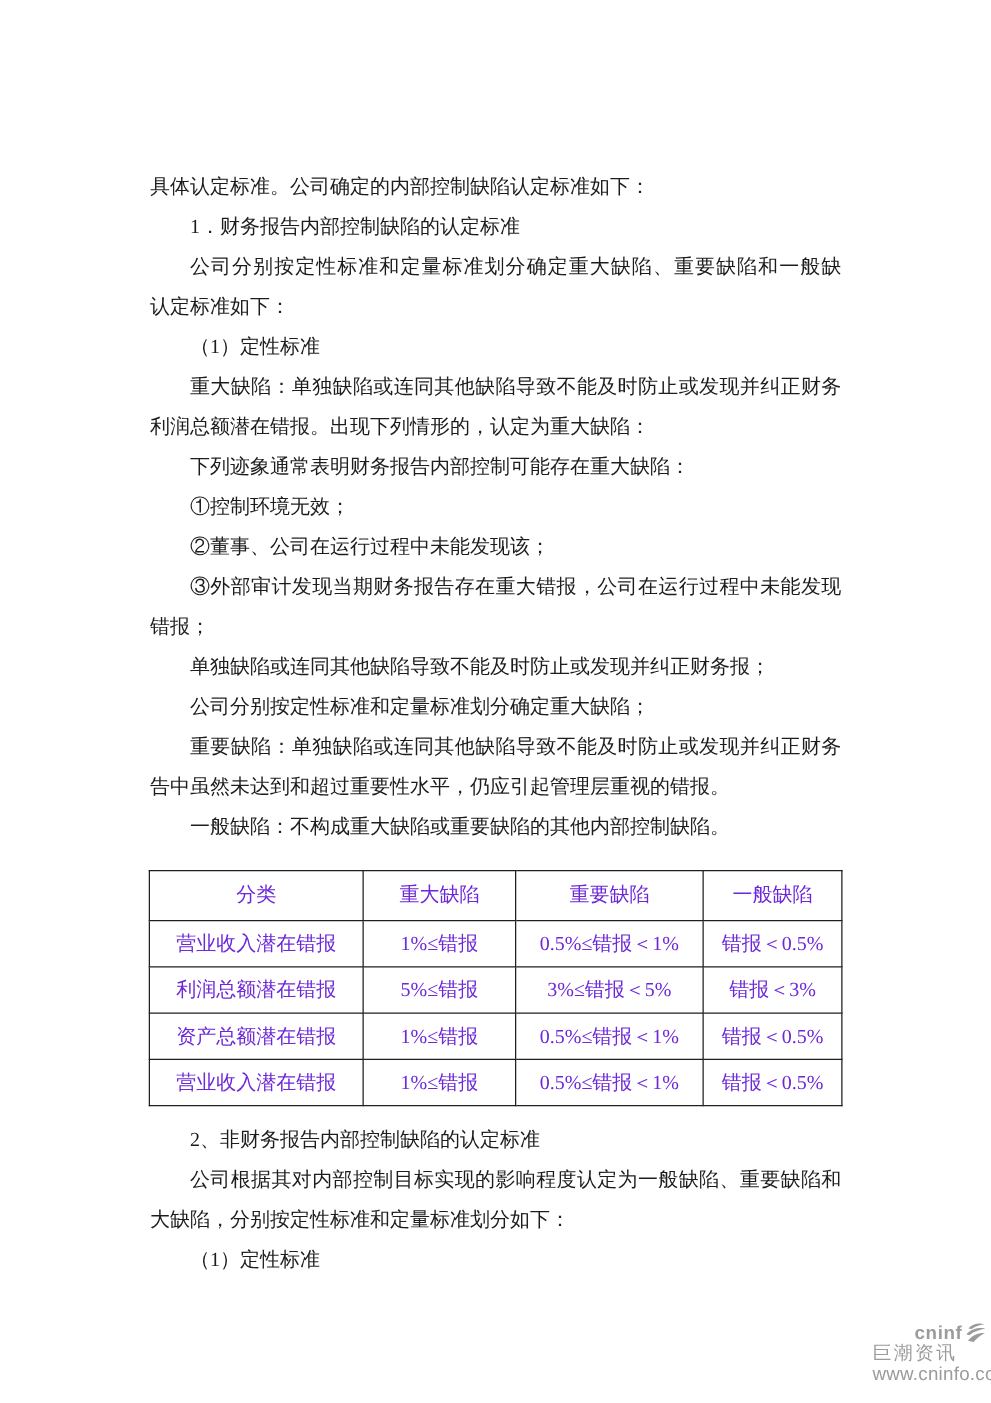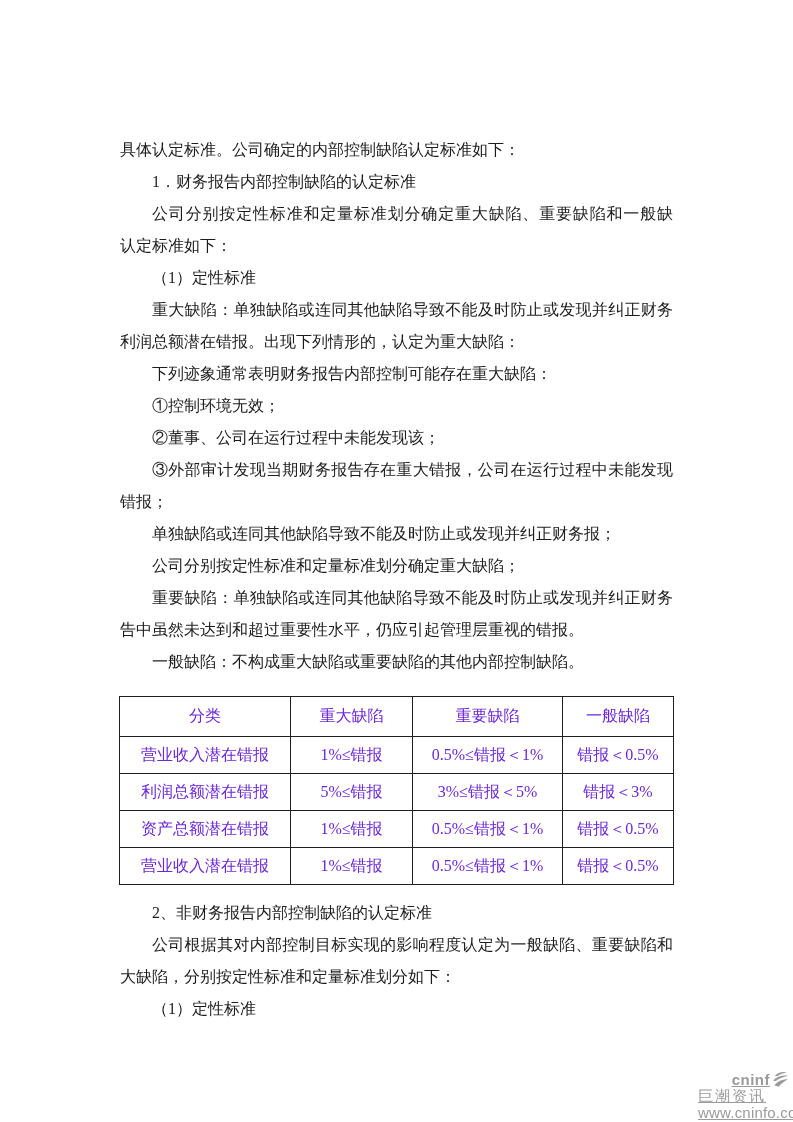--- a/index.html
+++ b/index.html
@@ -58,26 +58,25 @@
   }
   table.qtable thead tr { height: 40px; }
   table.qtable tbody tr { height: 37px; }
   col.c1 { width: 171px; }
   col.c2 { width: 122px; }
   col.c3 { width: 150px; }
   col.c4 { width: 111px; }
   .logo {
     position: absolute;
     right: 3px;
-    bottom: 2px;
+    bottom: 15px;
     width: 92px;
     color: #9b9b9b;
     font-family: "Liberation Sans", "DejaVu Sans", sans-serif;
     line-height: 1;
-    text-decoration: underline;
   }
   .logo-brand-row {
     display: flex;
     align-items: center;
     justify-content: flex-end;
   }
   .logo-brand {
     font-weight: bold;
     font-size: 15px;
     letter-spacing: 0.5px;

